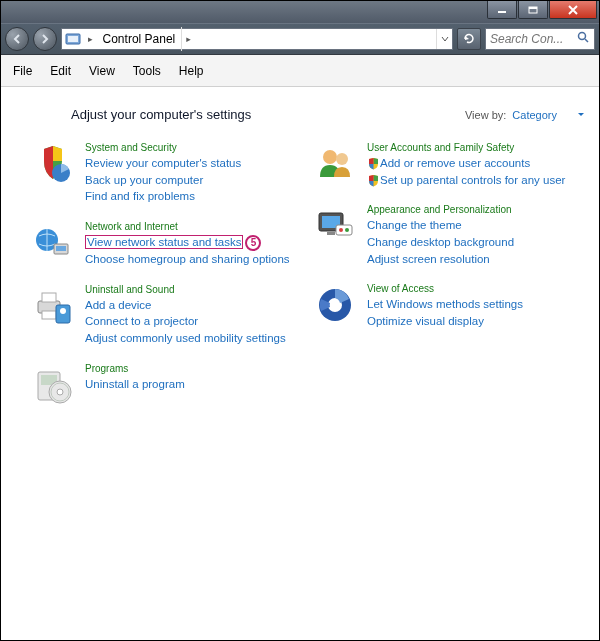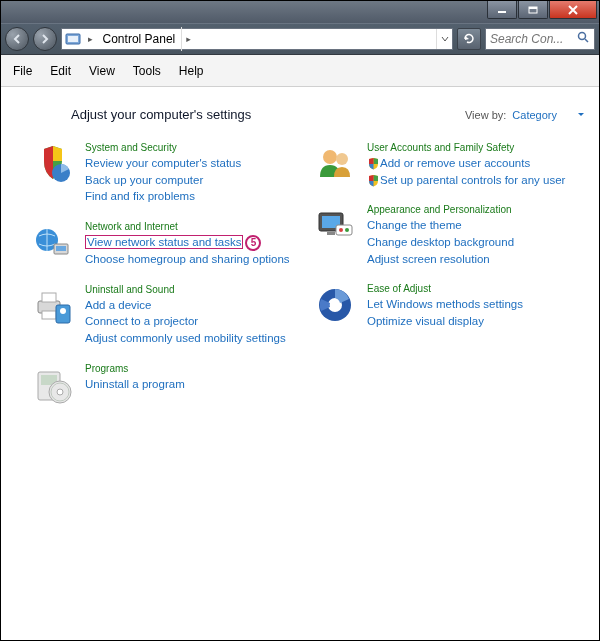--- a/index.html
+++ b/index.html
@@ -452,21 +452,21 @@
           <div class="category">
             <div class="cat-icon">
               <svg width="42" height="42">
                 <circle cx="21" cy="21" r="16" fill="#2858a8"></circle>
                 <circle cx="21" cy="21" r="7" fill="#fff"></circle>
                 <path d="M21 5 A16 16 0 0 1 35 15 L26 19 A7 7 0 0 0 21 14 Z" fill="#6a9ad8"></path>
                 <path d="M7 27 A16 16 0 0 1 7 15 L16 19 A7 7 0 0 0 16 23 Z" fill="#4a7ac8"></path>
               </svg>
             </div>
             <div class="cat-body">
-              <div class="cat-title">Ease of Adjust</div>
+              <div class="cat-title">View of Access</div>
               <span class="cat-link">Let Windows methods settings</span>
               <span class="cat-link">Optimize visual display</span>
             </div>
           </div>
         </div>
     </div>
   </div>
 </div>
 
 </body></html>

